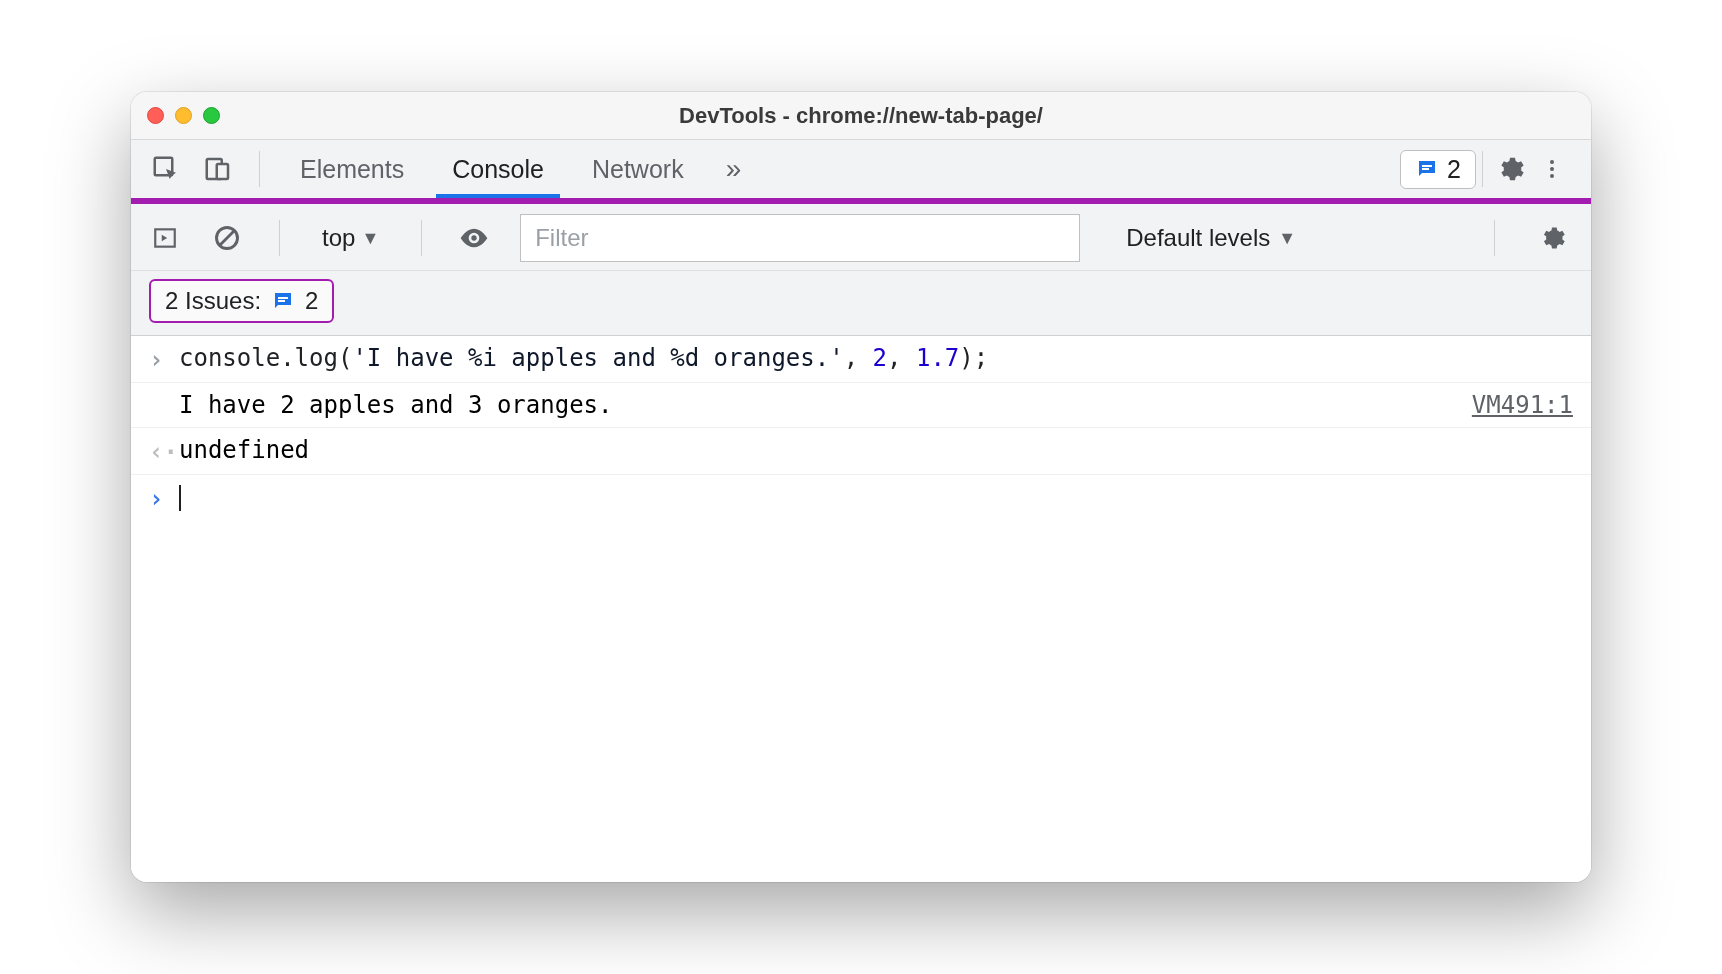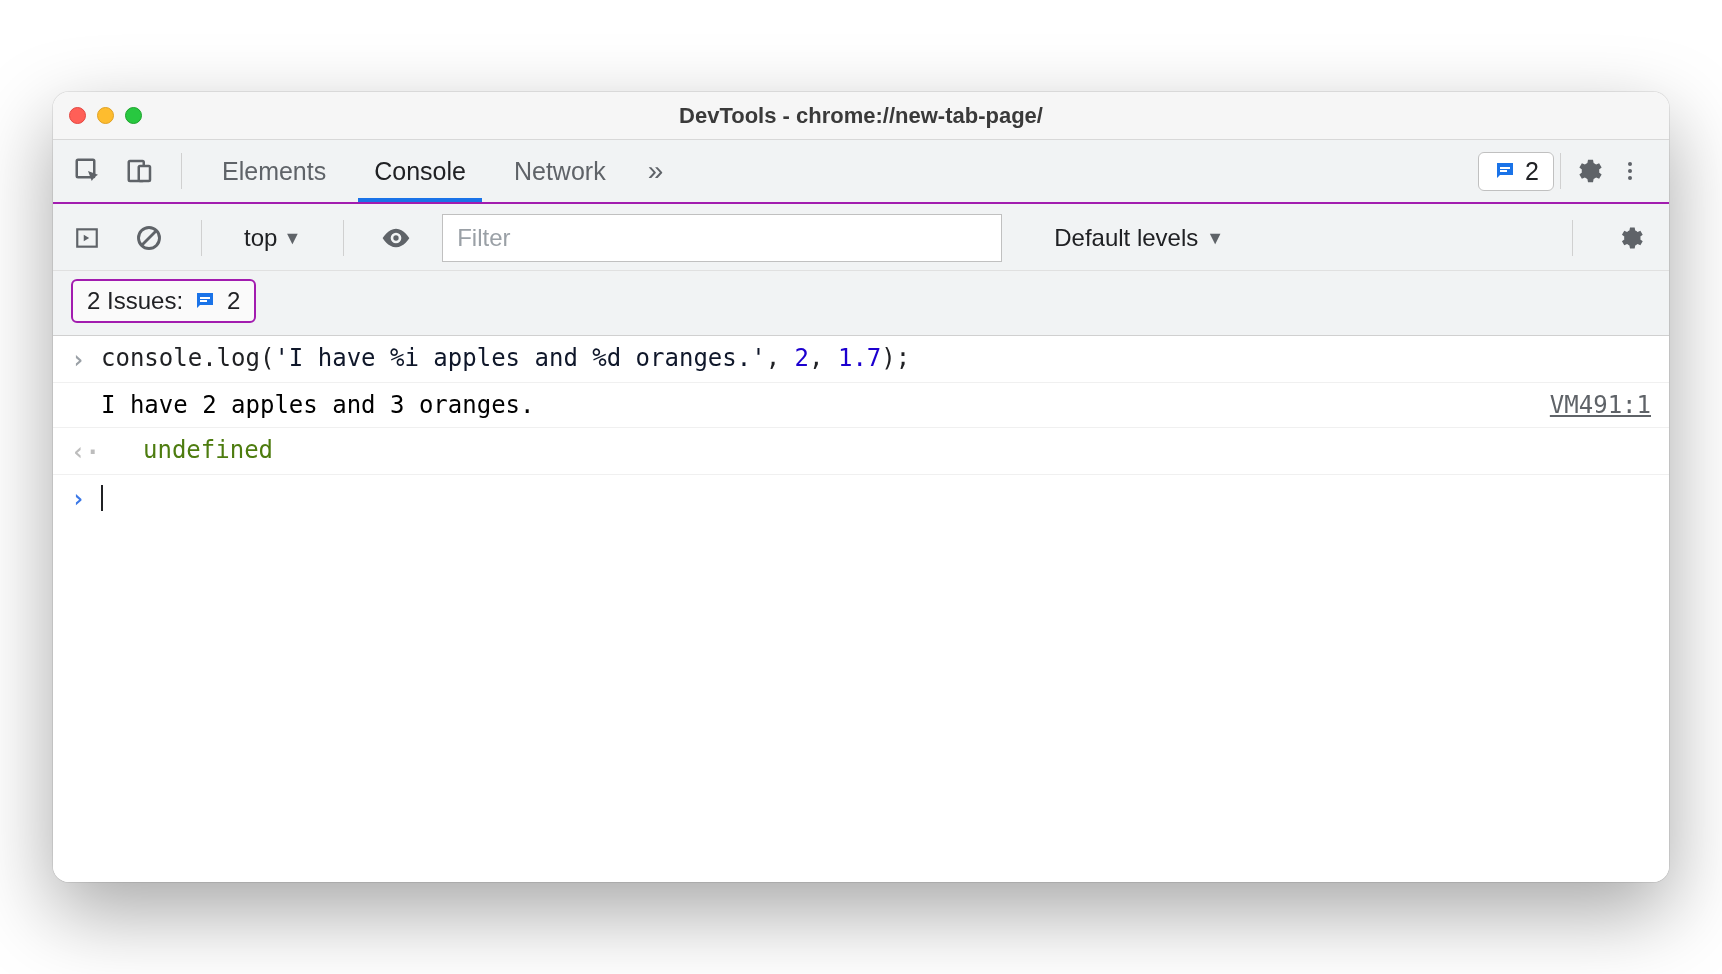--- a/index.html
+++ b/index.html
@@ -6,21 +6,21 @@
 body {
   font-family: -apple-system, BlinkMacSystemFont, "Segoe UI", Helvetica, Arial, sans-serif;
   background: #fff;
   width: 1722px;
   height: 974px;
   display: flex;
   align-items: center;
   justify-content: center;
 }
 .window {
-  width: 1616px;
+  width: 1460px;
   height: 790px;
   background: #fff;
   border-radius: 16px;
   box-shadow: 0 30px 80px rgba(0,0,0,0.35), 0 0 0 1px rgba(0,0,0,0.08);
   overflow: hidden;
   display: flex;
   flex-direction: column;
 }
 .titlebar {
   height: 48px;
@@ -34,21 +34,21 @@
 .traffic-lights { display: flex; gap: 11px; align-items: center; }
 .tl { width: 17px; height: 17px; border-radius: 50%; }
 .tl.red { background: #ff5f57; border: 1px solid #e24640; }
 .tl.yellow { background: #febc2e; border: 1px solid #dfa023; }
 .tl.green { background: #28c840; border: 1px solid #1da22c; }
 .title { position: absolute; left: 0; right: 0; text-align: center; font-size: 22px; font-weight: 600; color: #3a3a3a; pointer-events: none; }
 
 .tabbar {
   height: 64px;
   background: #f1f3f4;
-  border-bottom: 2px solid #a21caf;
+  border-bottom: 6px solid #a21caf;
   display: flex;
   align-items: center;
   padding: 0 18px;
 }
 .tb-left { display: flex; align-items: center; gap: 18px; }
 .tb-icon { width: 34px; height: 34px; display: flex; align-items: center; justify-content: center; color: #5f6368; }
 .vdiv { width: 1px; height: 36px; background: #d0d0d0; margin: 0 6px; }
 .tabs { display: flex; align-items: stretch; height: 100%; margin-left: 10px; }
 .tab { display: flex; align-items: center; padding: 0 24px; font-size: 25px; color: #5f6368; cursor: pointer; position: relative; }
 .tab.active { color: #202124; font-weight: 500; }
@@ -73,21 +73,21 @@
   gap: 30px;
 }
 .tool-btn { width: 32px; height: 32px; display: flex; align-items: center; justify-content: center; color: #5f6368; cursor: pointer; }
 .context-sel { display: flex; align-items: center; gap: 6px; font-size: 24px; color: #202124; cursor: pointer; padding: 4px 6px; }
 .tri-down { font-size: 18px; color: #5f6368; }
 .filter-input {
   flex: 0 0 560px; height: 48px; border: 1px solid #c0c0c0; background: #fff;
   font-size: 24px; padding: 0 14px; color: #8b5cf6;
 }
 .filter-input::placeholder { color: #9aa0a6; }
-.levels { display: flex; align-items: center; gap: 8px; font-size: 24px; color: #202124; cursor: pointer; margin-left: 22px; }
+.levels { display: flex; align-items: center; gap: 8px; font-size: 24px; color: #202124; cursor: pointer; margin-left: 16px; }
 
 .issues-row {
   background: #f1f3f4;
   border-bottom: 1px solid #d0d0d0;
   padding: 8px 18px 12px;
 }
 .issues-chip {
   display: inline-flex; align-items: center; gap: 10px;
   border: 2px solid #a21caf; border-radius: 6px;
   padding: 6px 14px; font-size: 24px; color: #202124; background: #fafafa;
@@ -98,21 +98,21 @@
 .row { display: flex; align-items: flex-start; padding: 8px 18px; border-bottom: 1px solid #f0f0f0; }
 .row:last-child { border-bottom: none; }
 .gutter { width: 30px; flex: none; color: #9aa0a6; font-weight: 600; padding-top: 2px; }
 .gutter.blue { color: #3b78e7; }
 .content { flex: 1; white-space: pre; }
 .src-link { color: #5f6368; text-decoration: underline; cursor: pointer; margin-left: auto; padding-left: 16px; }
 .tok-obj { color: #202124; }
 .tok-str { color: #0f172a; }
 .tok-num { color: #1c00cf; }
 .tok-punc { color: #202124; }
-.undef { color: #4d7c0f; margin-left: 42px; }
+.undef { color: #000000; }
 .cursor-line { display: inline-block; width: 2px; height: 26px; background: #202124; vertical-align: middle; animation: blink 1s step-end infinite; }
 @keyframes blink { 50% { opacity: 0; } }
 </style>
 </head>
 <body>
 
 <div class="window">
 
   <div class="titlebar">
     <div class="traffic-lights">

